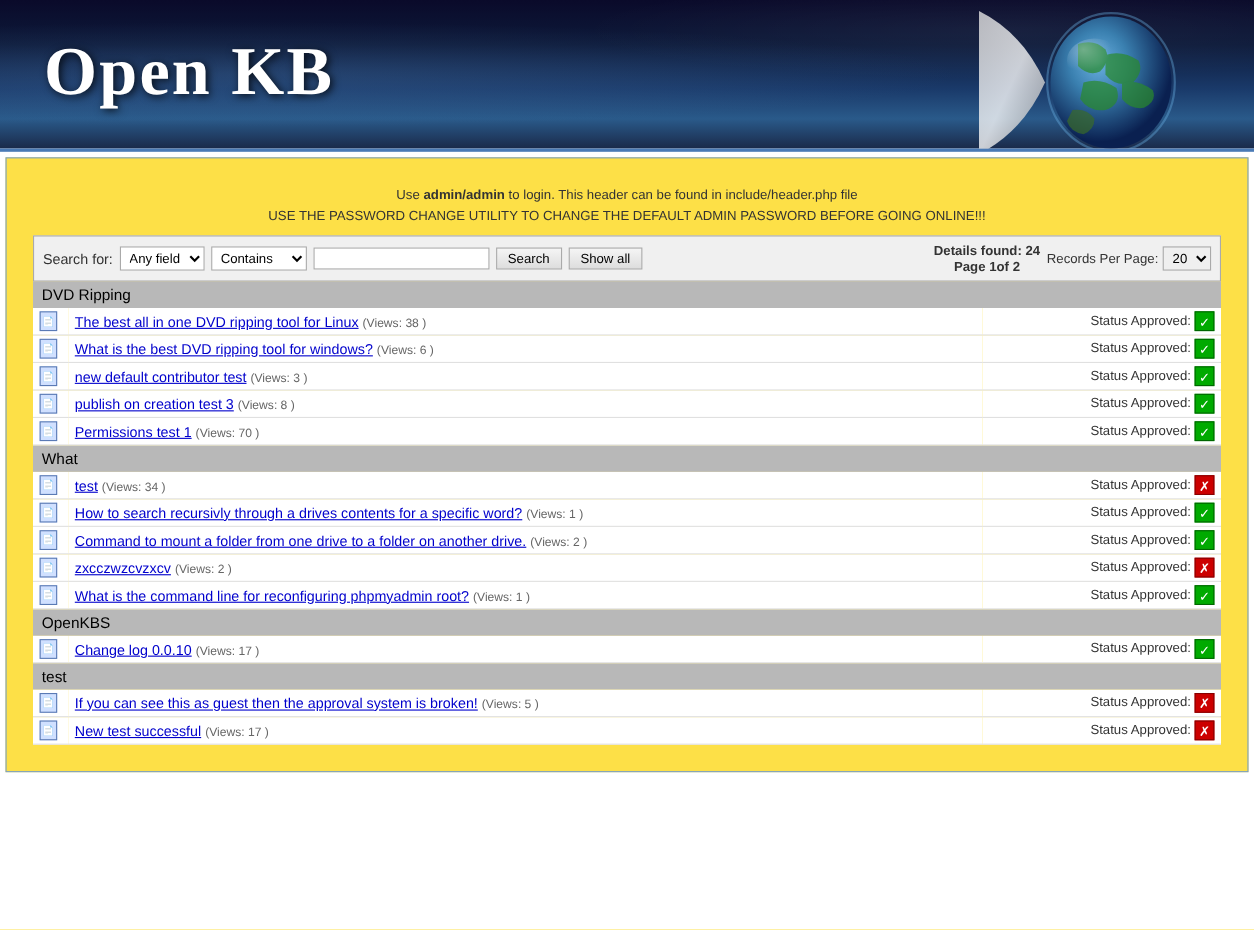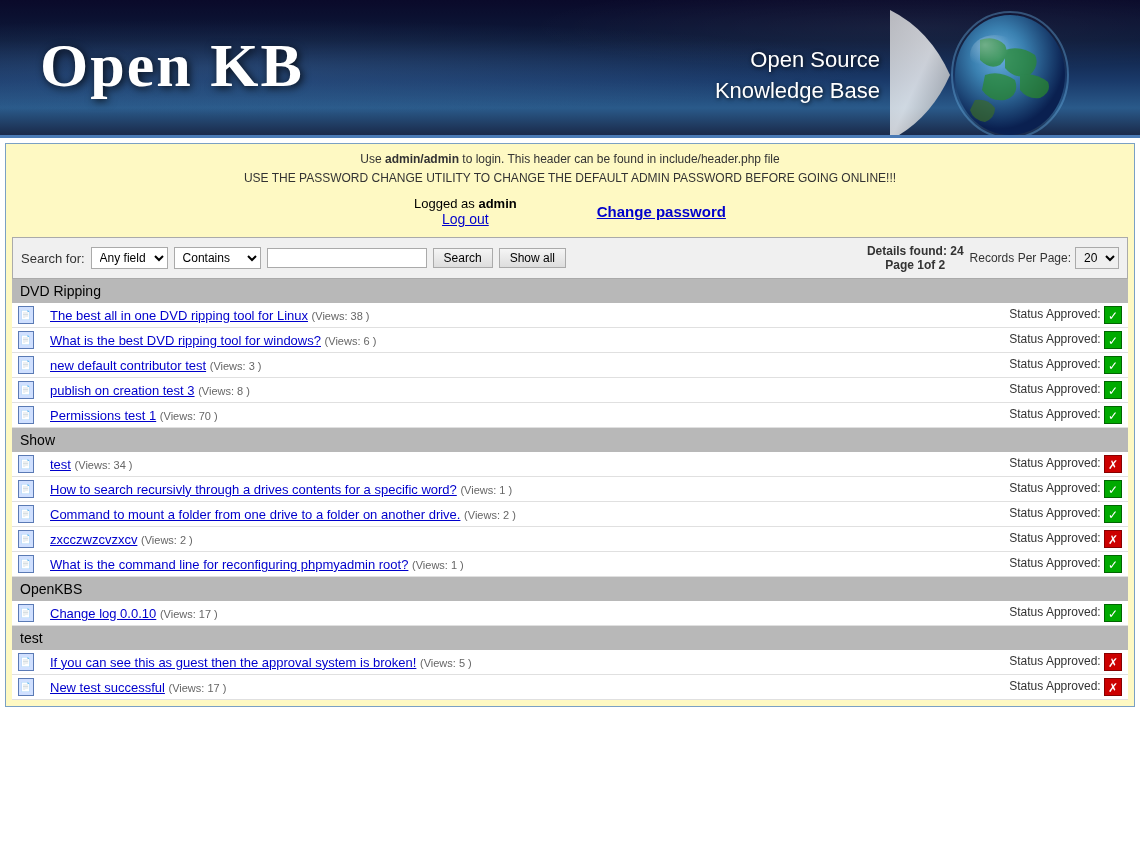--- a/index.html
+++ b/index.html
@@ -40,22 +40,22 @@
       font-size: 22px;
       text-align: right;
       text-shadow: 1px 1px 4px rgba(0,0,0,0.8);
       line-height: 1.4;
     }
 
     
     .main-content {
       border: 1px solid #7aa0c4;
       margin: 5px;
-      padding: 6px;
-      background: #fef9c3;
+      padding: 24px;
+      background: #fde047;
     }
 
     .notice {
       text-align: center;
       font-size: 12px;
       color: #333;
       margin-bottom: 8px;
       line-height: 1.6;
     }
     .notice strong { font-weight: bold; }
@@ -242,24 +242,20 @@
       height: 130px;
     }
   </style>
 </head>
 <body>
 
 <div class="header">
   <div class="header-stars"></div>
   <div class="header-title">
     <span>Open KB</span>
-  </div>
-  <div class="header-subtitle">
-    <span>Open Source</span><br>
-    <span>Knowledge Base</span>
   </div>
 
   <div class="header-globe">
     <svg viewBox="0 0 180 130" class="globe-svg">
       <defs>
         <radialGradient id="globeGrad" cx="40%" cy="35%" r="60%">
           <stop offset="0%" stop-color="#6ab0e0"></stop>
           <stop offset="40%" stop-color="#3a80b0"></stop>
           <stop offset="100%" stop-color="#0a2050"></stop>
         </radialGradient>
@@ -298,28 +294,20 @@
   </div>
 </div>
 
 <div class="main-content">
 
   <div class="notice">
     <span>Use </span><strong>admin/admin</strong><span> to login. This header can be found in include/header.php file</span><br>
     <span class="warning">USE THE PASSWORD CHANGE UTILITY TO CHANGE THE DEFAULT ADMIN PASSWORD BEFORE GOING ONLINE!!!</span>
   </div>
 
-  <div class="login-bar">
-    <div class="login-info">
-      <span>Logged as</span>
-      <strong>admin</strong><br>
-      <a class="logout-link">Log out</a>
-    </div>
-    <a class="change-password-link">Change password</a>
-  </div>
 
   <div class="search-bar">
     <span class="search-label">Search for:</span>
     <select class="search-select">
       <option>Any field</option>
       <option>Title</option>
       <option>Content</option>
     </select>
     <select class="search-select">
       <option>Contains</option>
@@ -408,21 +396,21 @@
       <td>
         <a class="item-link">Permissions test 1</a>
         <span class="views-count">(Views: 70 )</span>
       </td>
       <td class="status-cell">
         <span>Status Approved:</span>
         <span class="status-check-green">✓</span>
       </td>
     </tr>
         <tr class="section-header-row">
-          <td colspan="3">Show</td>
+          <td colspan="3">What</td>
         </tr>
         <tr class="kb-row">
       <td style="width:24px;">
         <span class="doc-icon">📄</span>
       </td>
       <td>
         <a class="item-link">test</a>
         <span class="views-count">(Views: 34 )</span>
       </td>
       <td class="status-cell">

